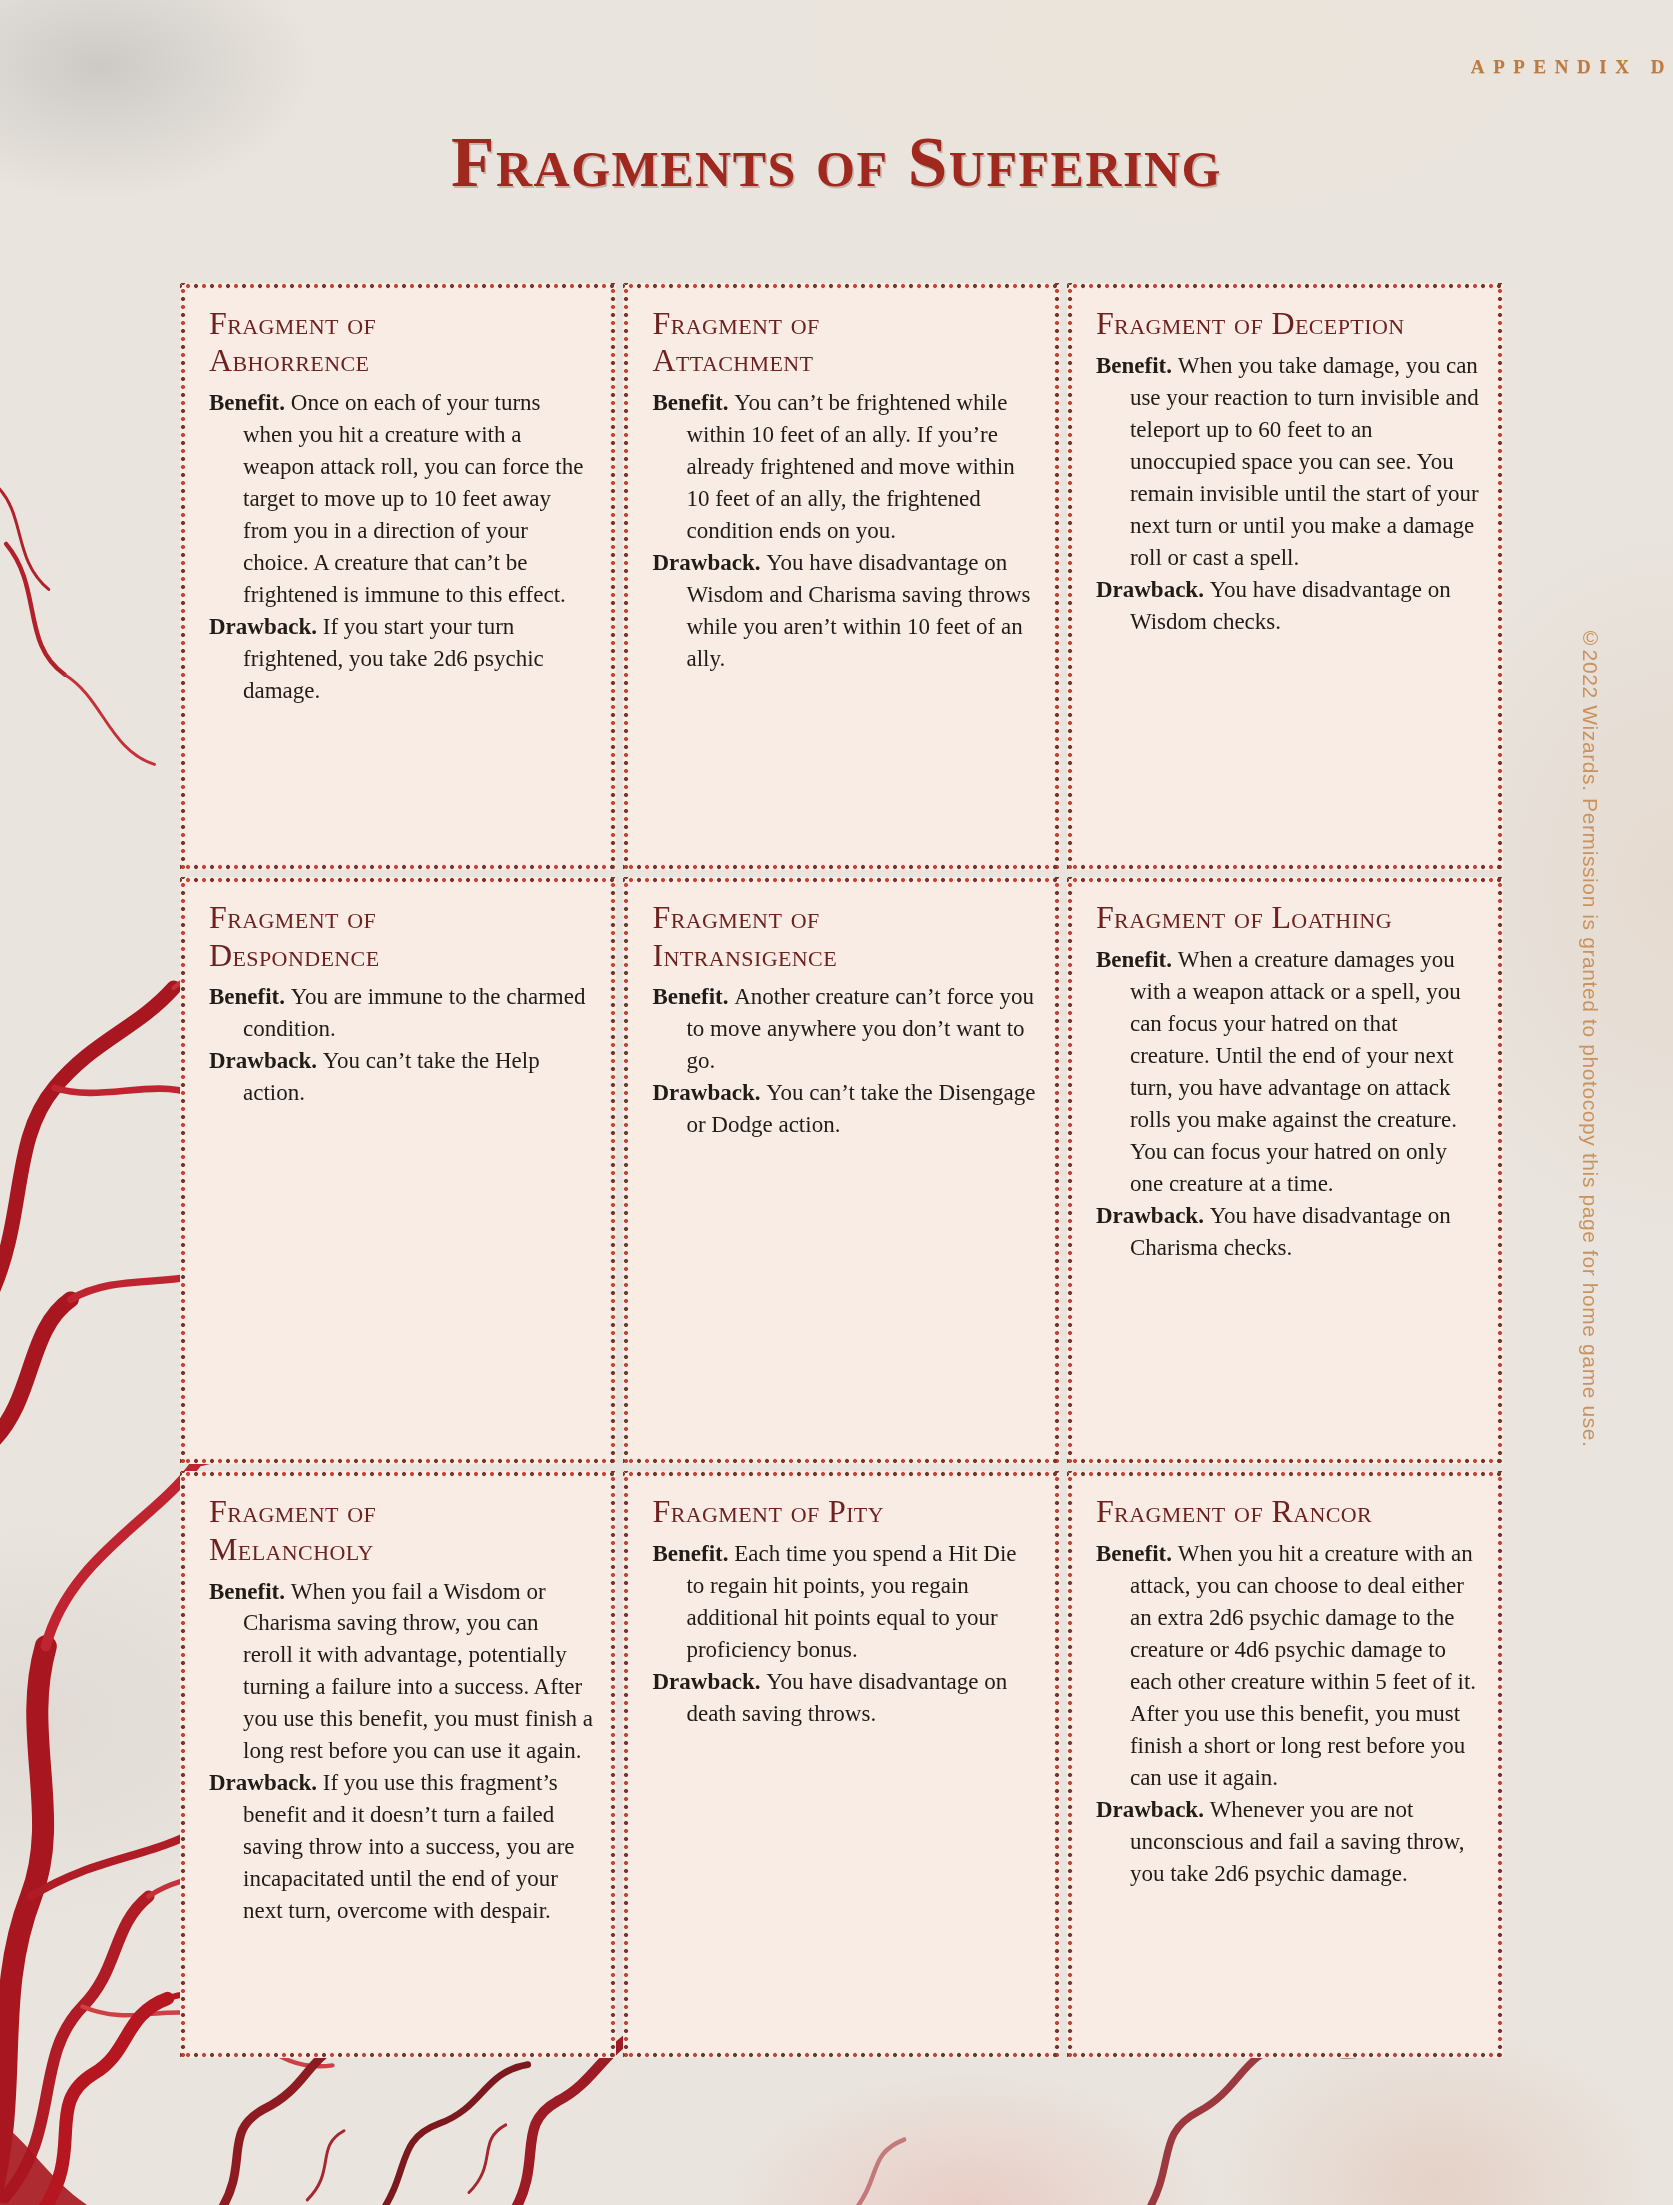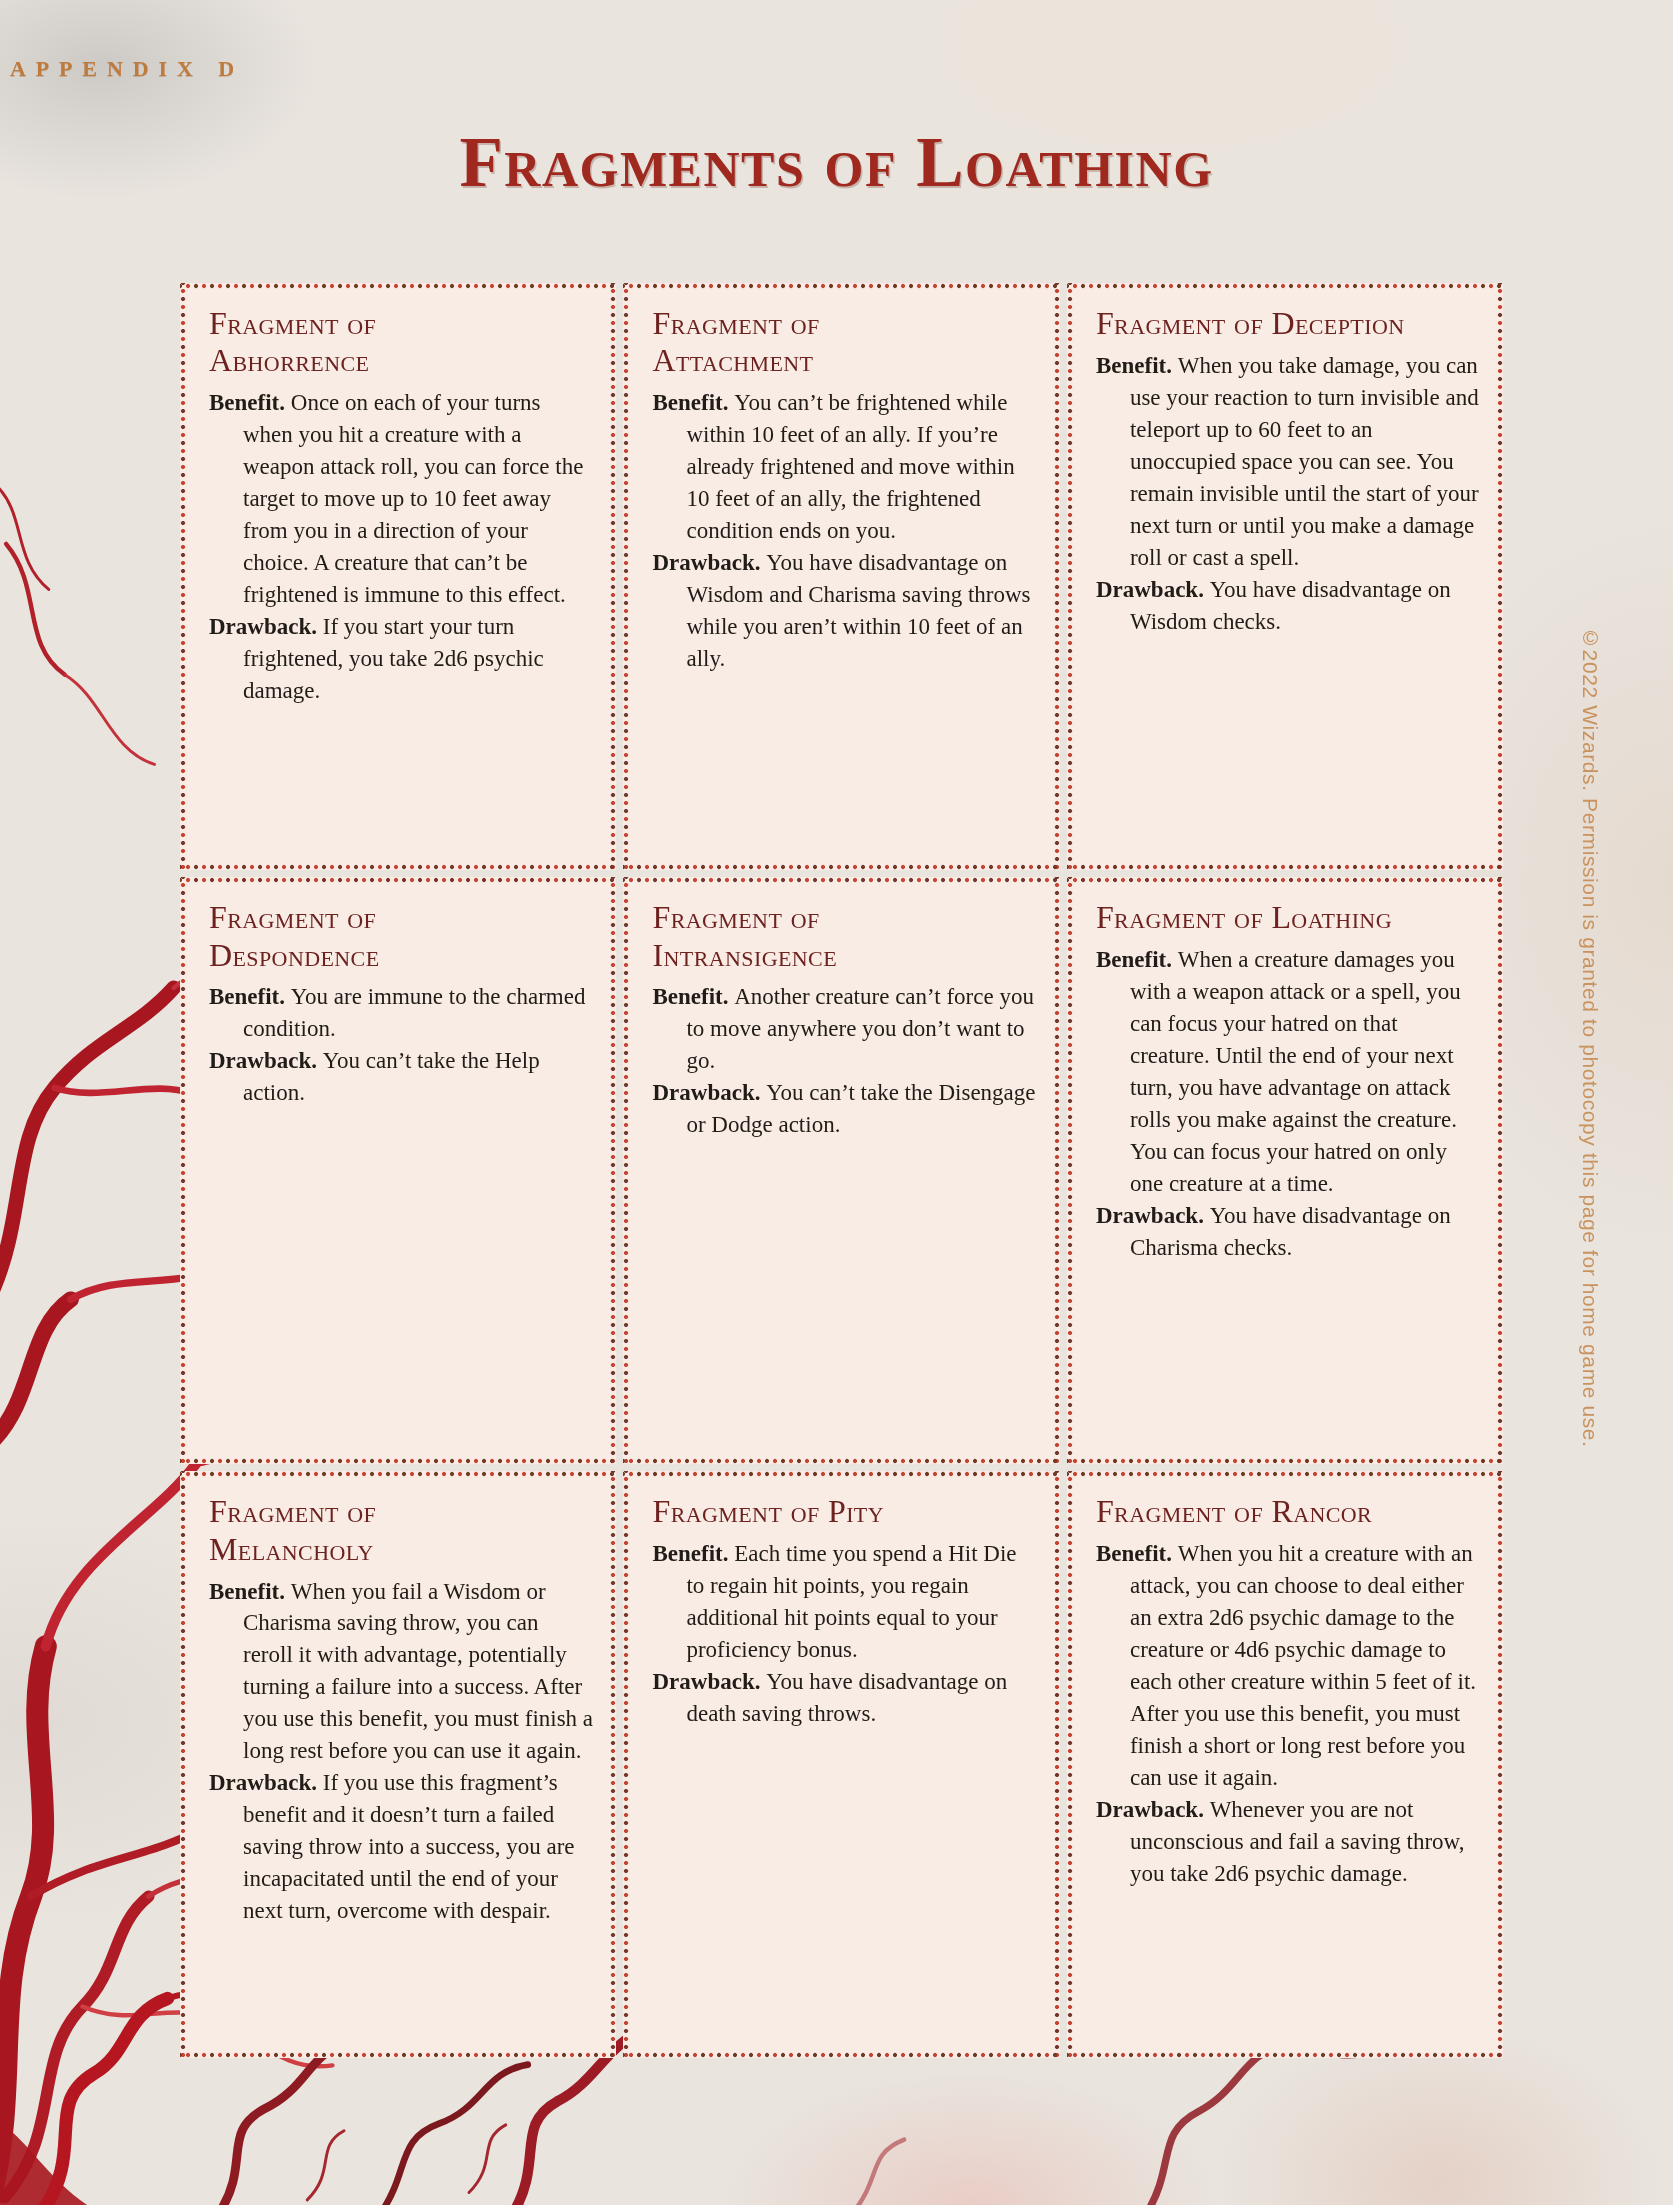--- a/index.html
+++ b/index.html
@@ -9,22 +9,22 @@
     background-color:#e9e4de;
     background-image:
       radial-gradient(ellipse 309px 191px at 6% 3%,  rgba(140,140,138,.30), transparent 70%),
       radial-gradient(ellipse 662px 309px at 70% 2%, rgba(235,228,218,.90), transparent 75%),
       radial-gradient(ellipse 382px 515px at 100% 40%, rgba(224,206,190,.45), transparent 72%),
       radial-gradient(ellipse 353px 191px at 58% 100%, rgba(232,168,158,.38), transparent 70%),
       radial-gradient(ellipse 309px 221px at 86% 99%, rgba(223,186,170,.45), transparent 72%),
       radial-gradient(ellipse 441px 294px at 2% 78%,  rgba(210,200,195,.35), transparent 70%);
   }
   .kicker{
-    position:absolute;top:56px;left:0;width:100%;text-align:left;
-    font-weight:700;font-size:22px;letter-spacing:.45em;text-indent:.45em;
+    position:absolute;top:56px;left:0;width:100%;text-align:right;
+    font-weight:700;font-size:19px;letter-spacing:.45em;text-indent:.45em;
     color:#bf7b3e;text-shadow:0 0.7px 0 rgba(120,60,20,.22);
   }
   .page-title{
     position:absolute;top:79px;left:0;width:100%;text-align:center;
     font-variant:small-caps;font-weight:700;font-size:71px;line-height:1;
     color:#a0291f;text-shadow:1.5px 1.5px 0 rgba(101,41,29,.25);letter-spacing:1.5px;
   }
   .grid{
     position:absolute;left:180px;top:283px;width:1323px;height:1775px;
     display:grid;grid-template-columns:repeat(3,1fr);grid-template-rows:repeat(3,1fr);gap:7.4px;
@@ -108,21 +108,21 @@
     <path d="M418,292 C458,252 428,220 468,198" stroke="#a52730" stroke-width="4"></path>
     <path d="M638,282 C678,242 648,212 688,190" stroke="#a52730" stroke-width="4"></path>
     <path d="M1160,310 C1200,260 1180,230 1230,210" stroke="#ab3840" stroke-width="6" opacity="0.6"></path>
     <path d="M1560,310 C1600,244 1572,202 1630,172 C1688,142 1690,92 1748,82" stroke="#8e1b22" stroke-width="10" opacity="0.85"></path>
     <path d="M1748,82 C1788,72 1800,104 1850,96" stroke="#8e1b22" stroke-width="5" opacity="0.85"></path>
   </g>
 </svg>
 
 <header>
   <div class="kicker">APPENDIX D</div>
-  <h1 class="page-title">Fragments of Loathing</h1>
+  <h1 class="page-title">Fragments of Suffering</h1>
 </header>
 
 <main class="grid">
 
   <section class="card">
     <h3>Fragment of
 Abhorrence</h3>
     <p class="entry"><b>Benefit. </b><span>Once on each of your turns when you hit a creature with a weapon attack roll, you can force the target to move up to 10 feet away from you in a direction of your choice. A creature that can’t be frightened is immune to this effect.</span></p>
     <p class="entry"><b>Drawback. </b><span>If you start your turn frightened, you take 2d6 psychic damage.</span></p>
   </section>

